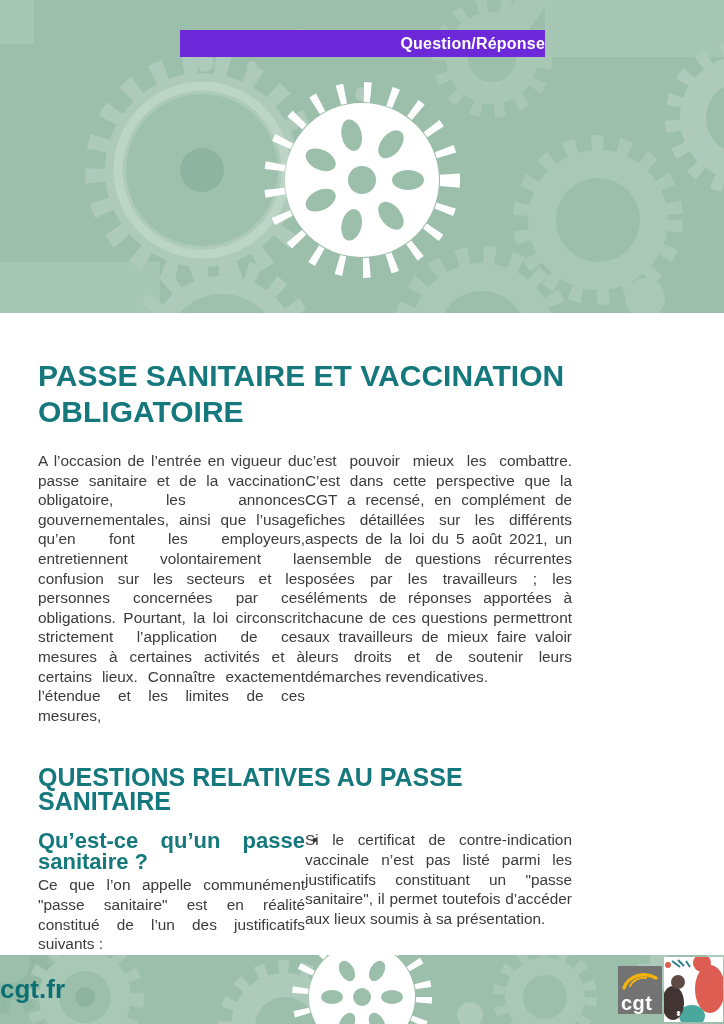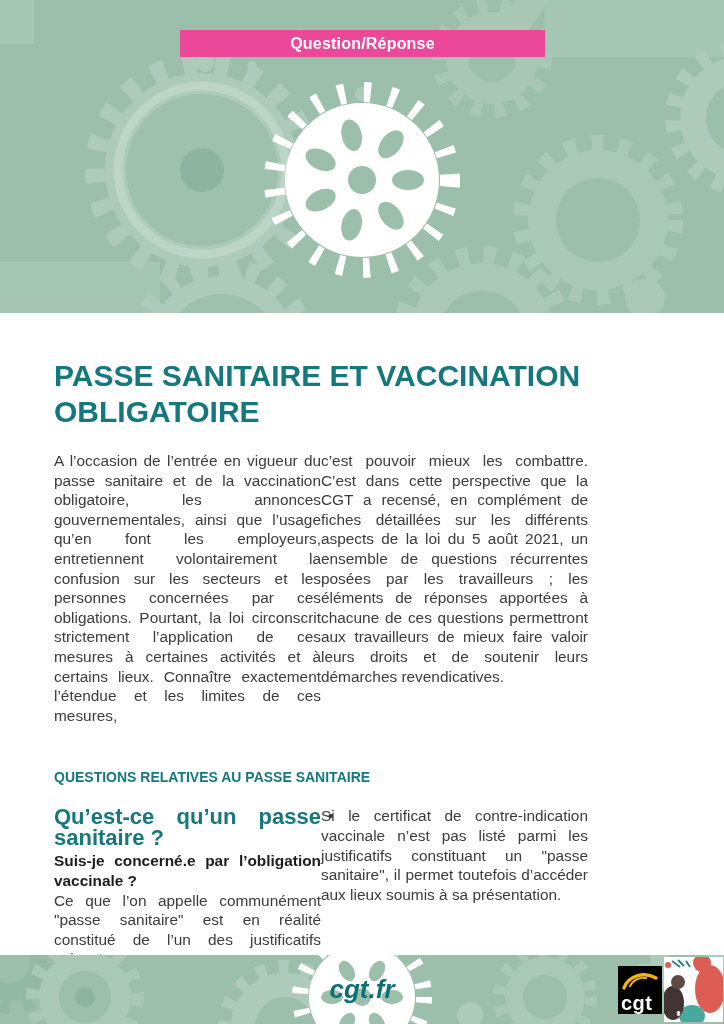--- a/index.html
+++ b/index.html
@@ -6,46 +6,45 @@
   .page{
     position:relative;width:724px;height:1024px;margin:0 auto;
     background:#ffffff;overflow:hidden;
     font-family:"Liberation Sans","DejaVu Sans",sans-serif;
   }
   
   .header{position:absolute;top:0;left:0;width:724px;height:313px;background:#9bbfab;overflow:hidden;}
   .header svg,.footer svg{position:absolute;top:0;left:0;}
   .banner{
     position:absolute;top:30px;left:180px;width:365px;height:27px;
-    background:#ec4899;display:flex;align-items:center;justify-content:center;z-index:5;
+    background:#6d28d9;display:flex;align-items:center;justify-content:flex-end;z-index:5;
   }
   .banner span{color:#ffffff;font-weight:700;font-size:16px;letter-spacing:.2px;}
   
-  .main{position:absolute;top:313px;left:16px;width:592px;box-sizing:border-box;padding:45px 20px 0 38px;}
+  .main{position:absolute;top:313px;left:0;width:592px;box-sizing:border-box;padding:45px 20px 0 38px;}
   h1.title{margin:0;color:#14787d;font-size:30px;line-height:36px;font-weight:700;}
   .cols{display:flex;margin-top:21px;}
   .col{flex:1;color:#3b3b3b;font-size:15.4px;line-height:19.6px;text-align:justify;}
   .col p{margin:0;}
-  h2.section-heading{margin:40px 0 0 0;color:#14787d;font-size:14px;line-height:24px;font-weight:700;}
+  h2.section-heading{margin:40px 0 0 0;color:#14787d;font-size:25px;line-height:24px;font-weight:700;}
   .qa{margin-top:17px;}
   h3.question{margin:0 0 3px 0;color:#14787d;font-size:22px;line-height:21px;font-weight:700;}
   p.bold-line{font-weight:700;color:#1d1d1d;}
   ul.bullets{list-style:none;margin:0;padding:0;}
   ul.bullets li{position:relative;padding-left:25px;text-align:justify;}
   .bullet-char{position:absolute;left:7px;top:0;}
   .hang{padding-left:25px;text-align:justify;}
   
   .footer{position:absolute;bottom:0;left:0;width:724px;height:69px;background:#9bbfab;overflow:hidden;}
   .site{
     position:absolute;top:50%;left:0;right:0;transform:translateY(-52%);
-    text-align:center;color:#0c6f74;font-size:26px;font-weight:700;z-index:4;
+    text-align:left;color:#0c6f74;font-size:26px;font-weight:700;z-index:4;
     text-decoration:none;
-    font-style:italic;
-  }
-  .cgt-logo{position:absolute;left:618px;top:11px;width:44px;height:48px;background:#000000;z-index:5;}
+  }
+  .cgt-logo{position:absolute;left:618px;top:11px;width:44px;height:48px;background:#737373;z-index:5;}
   .cgt-logo .cgt-text{
     position:absolute;left:3px;bottom:1px;color:#ffffff;font-weight:800;
     font-size:20px;letter-spacing:.5px;line-height:20px;
   }
   .cgt-logo svg{position:absolute;top:0;left:0;}
   .illustration{position:absolute;left:664px;top:2px;width:59px;height:65px;background:#ffffff;z-index:5;}
 </style>
 </head>
 <body>
 
@@ -133,21 +132,20 @@
       <div class="col">
         <p>c’est pouvoir mieux les combattre.  C’est dans cette perspective que la CGT a recensé, en complément de fiches détaillées sur les différents aspects de la loi du 5 août 2021, un ensemble de questions récurrentes posées par les travailleurs ; les éléments de réponses apportées à chacune de ces questions permettront aux travailleurs de mieux faire valoir leurs droits et de soutenir leurs démarches revendicatives.</p>
       </div>
     </div>
 
     <h2 class="section-heading">QUESTIONS RELATIVES AU PASSE SANITAIRE</h2>
 
     <div class="cols qa">
       <div class="col">
         <h3 class="question">Qu’est-ce qu’un passe sanitaire ?</h3>
-        <p class="bold-line">Suis-je concerné.e par l’obligation vaccinale ?</p>
         <p>Ce que l’on appelle communément "passe sanitaire" est en réalité constitué de l’un des justificatifs suivants :</p>
         <ul class="bullets">
           <li>
             <span class="bullet-char">•</span>
             <span>un examen de dépistage virologique datant de</span>
           </li>
         </ul>
       </div>
       <div class="col">
         <ul class="bullets">

